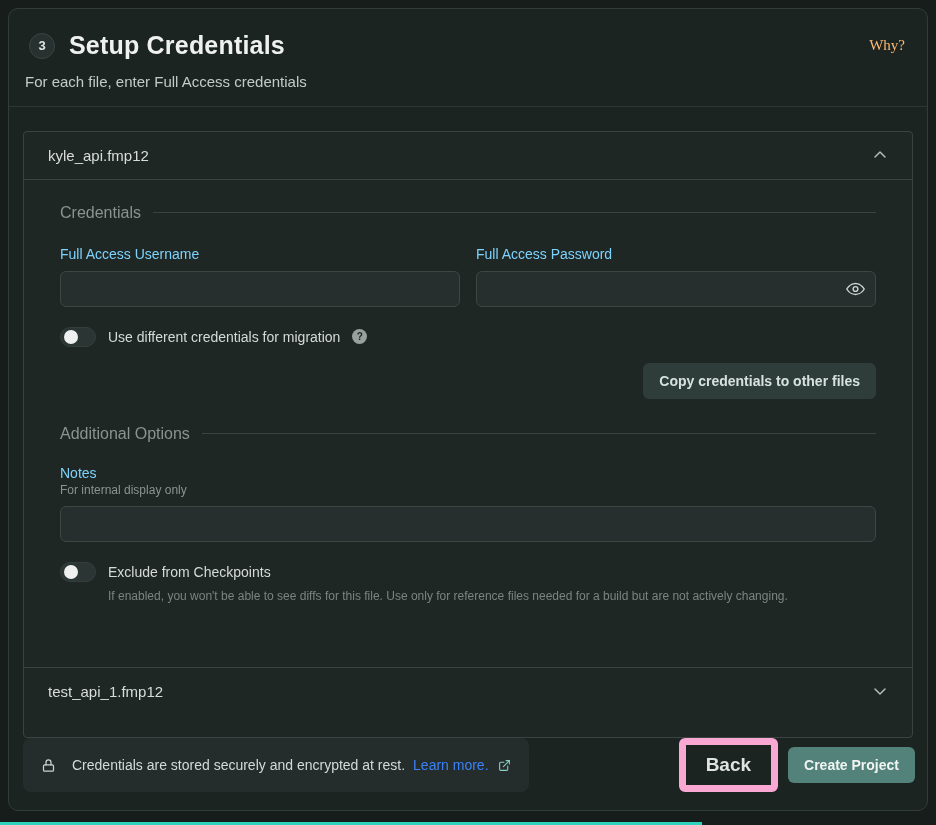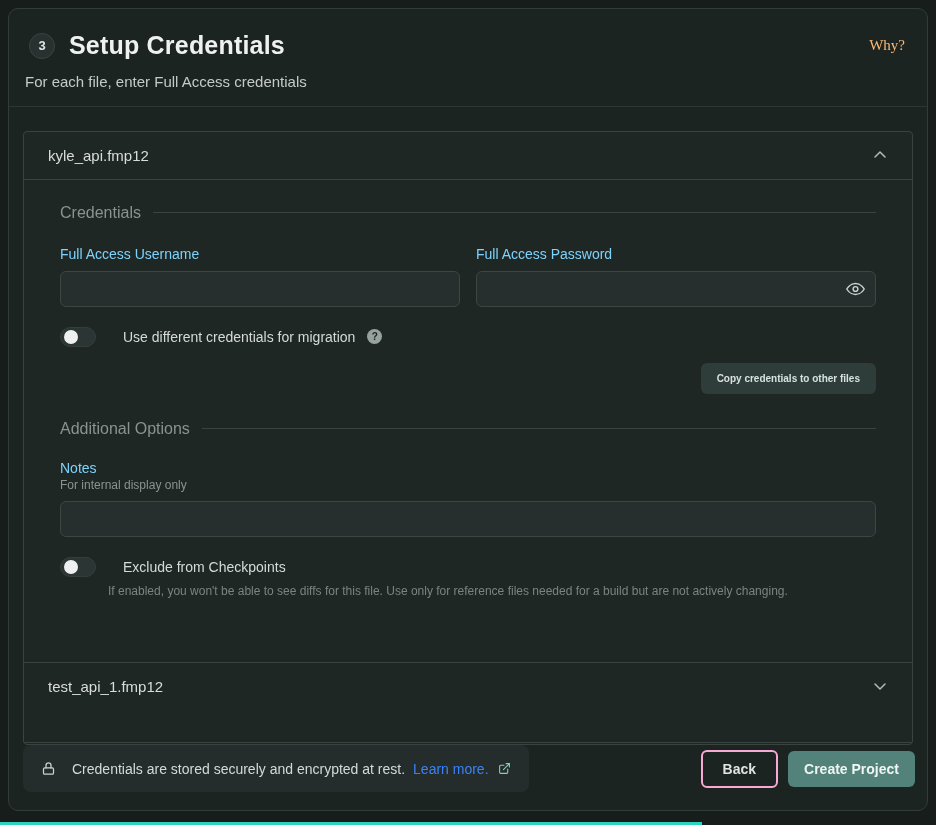--- a/index.html
+++ b/index.html
@@ -88,34 +88,34 @@
   .toggle {
     width: 36px; height: 20px; border-radius: 999px;
     background: #2b3533; position: relative; cursor: pointer; flex: 0 0 auto;
     border: 1px solid #343e3b;
   }
   .toggle .knob {
     position: absolute; left: 3px; top: 2px;
     width: 14px; height: 14px; border-radius: 50%;
     background: #eef1f0;
   }
-  .toggle-label { font-size: 14px; color: #d5dad8; margin-left: 15px; }
+  .toggle-label { font-size: 14px; color: #d5dad8; }
   .info-icon {
     width: 15px; height: 15px; border-radius: 50%;
     background: #97a19d; color: #1b2322;
     font-size: 10px; font-weight: 700;
     display: inline-flex; align-items: center; justify-content: center;
     cursor: pointer;
   }
 
   .copy-row { display: flex; justify-content: flex-end; margin-top: 16px; }
   .copy-btn {
     background: #2f3d3a; color: #d7e2de;
     border: none; border-radius: 6px;
-    padding: 10px 16px; font-size: 10px; font-weight: 600;
+    padding: 10px 16px; font-size: 14px; font-weight: 600;
     cursor: pointer;
   }
 
   .notes-field { margin-top: 22px; }
   .notes-field .field-label { margin-bottom: 2px; }
   .field-hint { font-size: 12px; color: #8a938f; margin-bottom: 9px; }
 
   .help-text { margin: 6px 0 0 48px; font-size: 12px; color: #7b847f; line-height: 1.4; }
 
   
@@ -128,22 +128,22 @@
     display: flex; align-items: center; gap: 6px;
     background: #242d2b; border-radius: 8px;
     padding: 15px 18px; font-size: 14px; color: #d5dad8;
   }
   .security-note .lock { display: inline-flex; margin-right: 10px; }
   .learn-more { color: #3b82f6; text-decoration: none; cursor: pointer; margin-left: 2px; }
   .ext { display: inline-flex; margin-left: 3px; cursor: pointer; }
 
   .footer-buttons { display: flex; gap: 10px; align-items: center; }
   .back-btn {
-    background: transparent; border: 2px solid #f9a8d4; border-radius: 6px;
-    color: #dfe3e1; font-size: 14px; font-weight: 600;
+    background: transparent; border: 7px solid #f9a8d4; border-radius: 6px;
+    color: #dfe3e1; font-size: 19px; font-weight: 600;
     padding: 9px 20px; cursor: pointer;
   }
   .create-btn {
     background: #52827a; border: none; border-radius: 6px;
     color: #f0f5f3; font-size: 14px; font-weight: 600;
     padding: 10px 16px; cursor: pointer;
   }
 
   
   .progress-track { position: absolute; left: 0; bottom: 0; width: 100%; height: 3px; background: #161d1b; }

